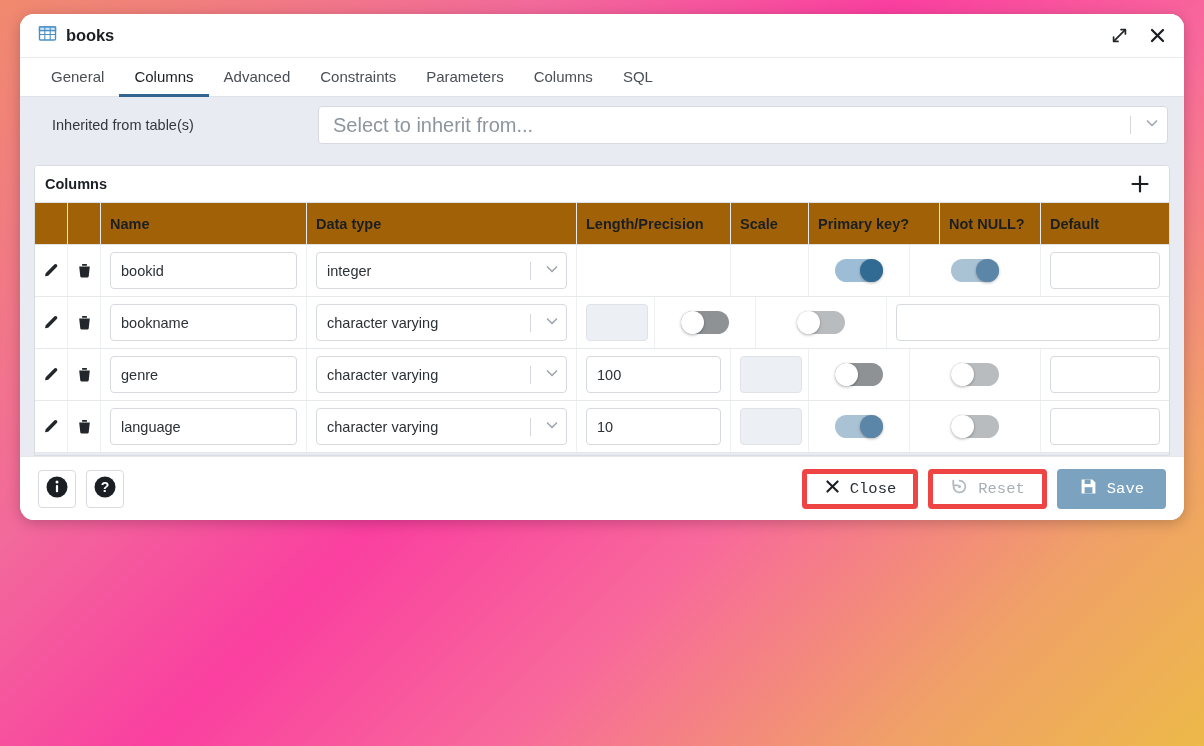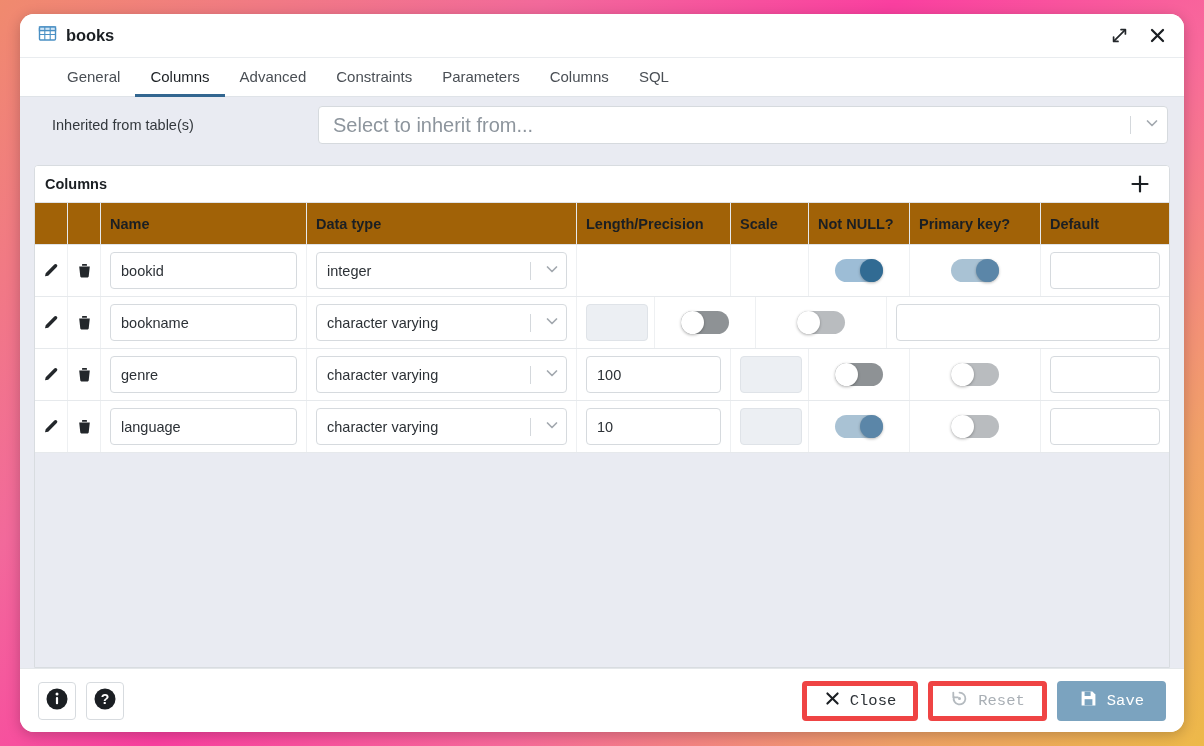--- a/index.html
+++ b/index.html
@@ -21,21 +21,21 @@
         #edb949 100%);
     position: relative;
   }
 
   
   .dialog {
     position: absolute;
     left: 20px;
     top: 14px;
     width: 1164px;
-    height: 718px;
+    height: 506px;
     background: #ffffff;
     border-radius: 14px;
     box-shadow: 0 3px 14px rgba(0,0,0,0.22);
     display: flex;
     flex-direction: column;
     overflow: hidden;
   }
 
   
   .titlebar {
@@ -65,21 +65,21 @@
     display: flex; align-items: center; justify-content: center;
     cursor: pointer;
   }
 
   
   .tabs {
     height: 39px;
     min-height: 39px;
     display: flex;
     align-items: stretch;
-    padding-left: 32px;
+    padding-left: 16px;
     background: #fff;
     border-bottom: 1px solid #dfe3e8;
   }
   .tab {
     display: flex;
     align-items: center;
     padding: 0 15px;
     font-size: 15px;
     color: #4a4f55;
     cursor: pointer;
@@ -405,22 +405,22 @@
       </div>
 
       <div class="grid">
         <div class="grid-head">
           <div class="cell c-edit"></div>
           <div class="cell c-del"></div>
           <div class="cell c-name">Name</div>
           <div class="cell c-type">Data type</div>
           <div class="cell c-len">Length/Precision</div>
           <div class="cell c-scale">Scale</div>
+          <div class="cell c-pk" style="justify-content:flex-start">Primary key?</div>
           <div class="cell c-null" style="justify-content:flex-start">Not NULL?</div>
-          <div class="cell c-pk" style="justify-content:flex-start">Primary key?</div>
           <div class="cell c-def">Default</div>
         </div>
 
         <div class="grid-row">
           <div class="cell c-edit">
             <span class="icon-btn">
               <svg width="19" height="19" viewBox="0 0 19 19">
                   <path d="M3 15.3 L3.7 12.2 L12.3 3.6 A1.7 1.7 0 0 1 14.8 6.1 L6.2 14.7 Z" fill="#23272b"></path>
                 </svg>
             </span>

